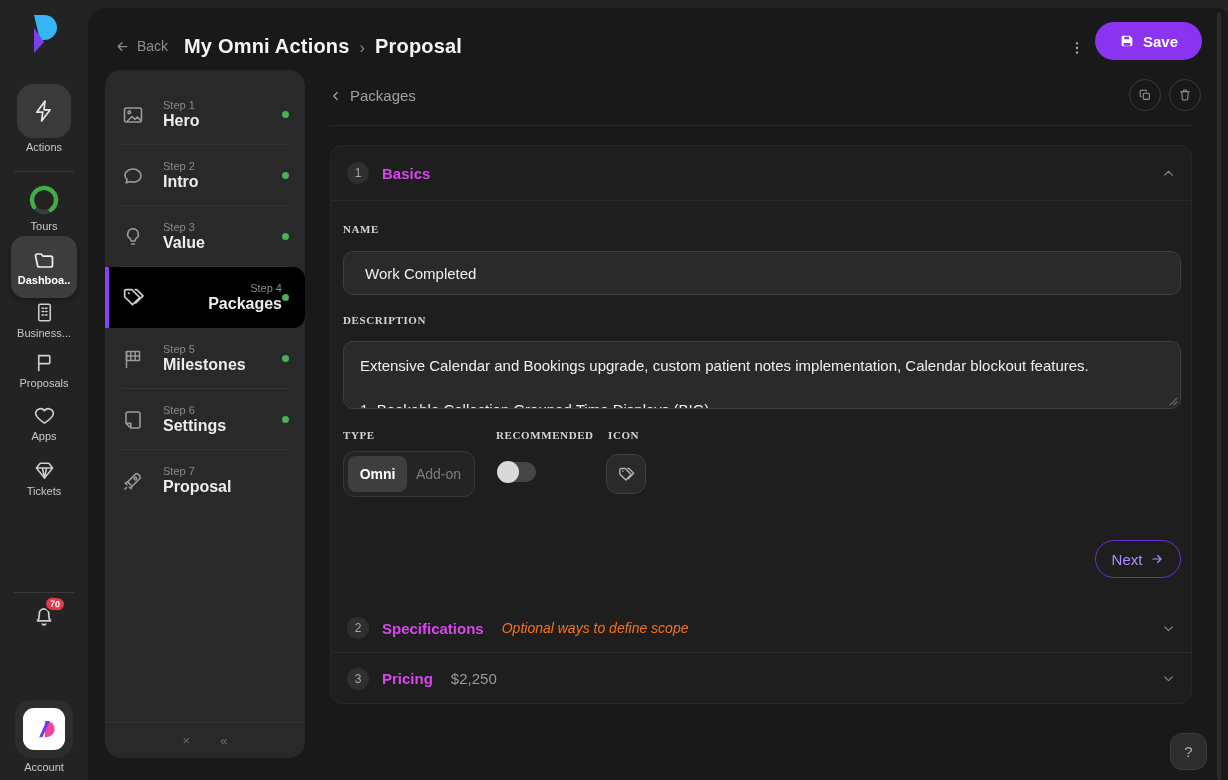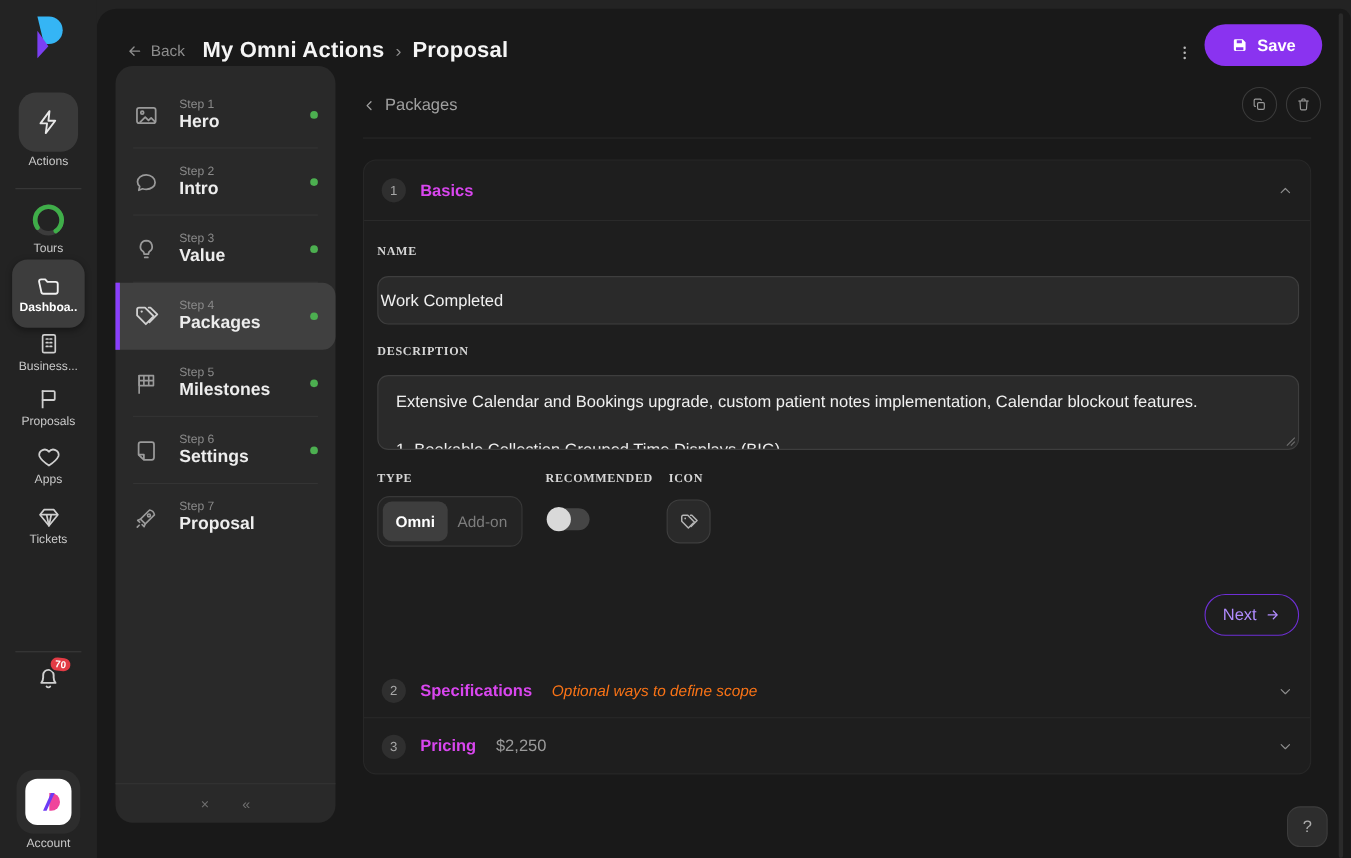--- a/index.html
+++ b/index.html
@@ -40,31 +40,31 @@
   .title-row { position:absolute; left:96px; top:27px; display:flex; align-items:center; gap:10px; }
   .title-main, .title-sub { color:#f5f5f5; font-size:20px; font-weight:bold; letter-spacing:.2px; }
   .crumb-sep { color:#8d8d8d; margin-top:2px; }
   .dots-btn { position:absolute; left:975px; top:26px; width:28px; height:28px; display:flex;
     align-items:center; justify-content:center; color:#b9b9b9; cursor:pointer; }
   .save-btn { position:absolute; left:1007px; top:14px; width:107px; height:38px; border:none; border-radius:19px;
     background:#8a33f0; color:#fff; font-size:15px; font-weight:bold; display:flex; align-items:center;
     justify-content:center; gap:8px; cursor:pointer; font-family:inherit; }
 
   
-  .steps { position:absolute; left:17px; top:52px; width:200px; height:688px; background:#292929; border-radius:16px; }
+  .steps { position:absolute; left:17px; top:62px; width:200px; height:688px; background:#292929; border-radius:16px; }
   .steps-list { position:absolute; top:14px; left:0; right:0; }
   .step-item { position:relative; height:61px; display:flex; align-items:center; padding:0 16px; cursor:pointer; }
   .step-item:not(.active):not(:last-child)::after { content:""; position:absolute; left:16px; right:16px; bottom:0;
     height:1px; background:#343434; }
   .step-ico { width:26px; color:#9a9a9a; display:flex; align-items:center; }
   .step-txt { margin-left:16px; flex:1; }
   .step-lbl { display:block; font-size:11px; color:#8a8a8a; }
   .step-name { display:block; font-size:16px; font-weight:bold; color:#ededed; margin-top:1px; }
   .step-dot { width:7px; height:7px; border-radius:50%; background:#4caf50; }
-  .step-item.active { background:#404040; border-radius:0 12px 12px 0; }
+  .step-item.active { background:#000000; border-radius:0 12px 12px 0;text-align:right; }
   .step-item.active::before { content:""; position:absolute; left:0; top:0; bottom:0; width:4px; background:#8a3ffc; }
   .steps-footer { position:absolute; left:0; right:0; bottom:0; height:36px; border-top:1px solid #343434;
     display:flex; align-items:center; justify-content:center; gap:30px; }
   .steps-footer span { color:#6f6f6f; font-size:13px; cursor:pointer; }
 
   
   .content { position:absolute; left:230px; top:0; width:910px; height:772px; }
   .pkg-crumb { position:absolute; left:12px; top:79px; display:flex; align-items:center; gap:8px;
     color:#a0a0a0; font-size:15px; cursor:pointer; }
   .circle-btn { position:absolute; top:71px; width:32px; height:32px; border-radius:50%; border:1px solid #3a3a3a;
@@ -80,21 +80,21 @@
   .sec-hint { margin-left:18px; color:#f97316; font-size:14px; font-style:italic; }
   .sec-amount { margin-left:18px; color:#9a9a9a; font-size:15px; }
   .sec-chev { margin-left:auto; color:#8d8d8d; }
   .row1 { top:0; height:55px; border-bottom:1px solid #2a2a2a; }
   .row2 { top:458px; height:49px; border-bottom:1px solid #2a2a2a; }
   .row3 { top:507px; height:51px; }
 
   .fld-label { position:absolute; font-size:11px; font-weight:bold; letter-spacing:.6px; color:#d6d6d6;font-family:Liberation Serif, serif; }
   .tb { position:absolute; left:12px; width:838px; background:#2a2a2a; border:1px solid #3e3e3e; border-radius:10px;
     color:#f0f0f0; font-size:15px; font-family:inherit; }
-  input.tb { height:44px; padding:0 2px; }
+  input.tb { height:44px; padding:0 21px; }
   .ta-wrap { position:absolute; left:12px; top:195px; width:838px; height:68px; }
   textarea.tb { position:absolute; left:0; top:0; width:838px; height:68px; padding:13px 16px; line-height:22px;
     resize:none; overflow:hidden; }
   .ta-grip { position:absolute; right:3px; bottom:3px; color:#6d6d6d; }
 
   .seg { position:absolute; left:12px; top:305px; width:132px; height:46px; background:#242424;
     border:1px solid #383838; border-radius:11px; display:flex; align-items:center; padding:4px; }
   .seg-opt { height:36px; border-radius:8px; display:flex; align-items:center; justify-content:center;
     font-size:14px; cursor:pointer; }
   .seg-opt.sel { width:60px; background:#3e3e3e; color:#fff; font-weight:bold; }

